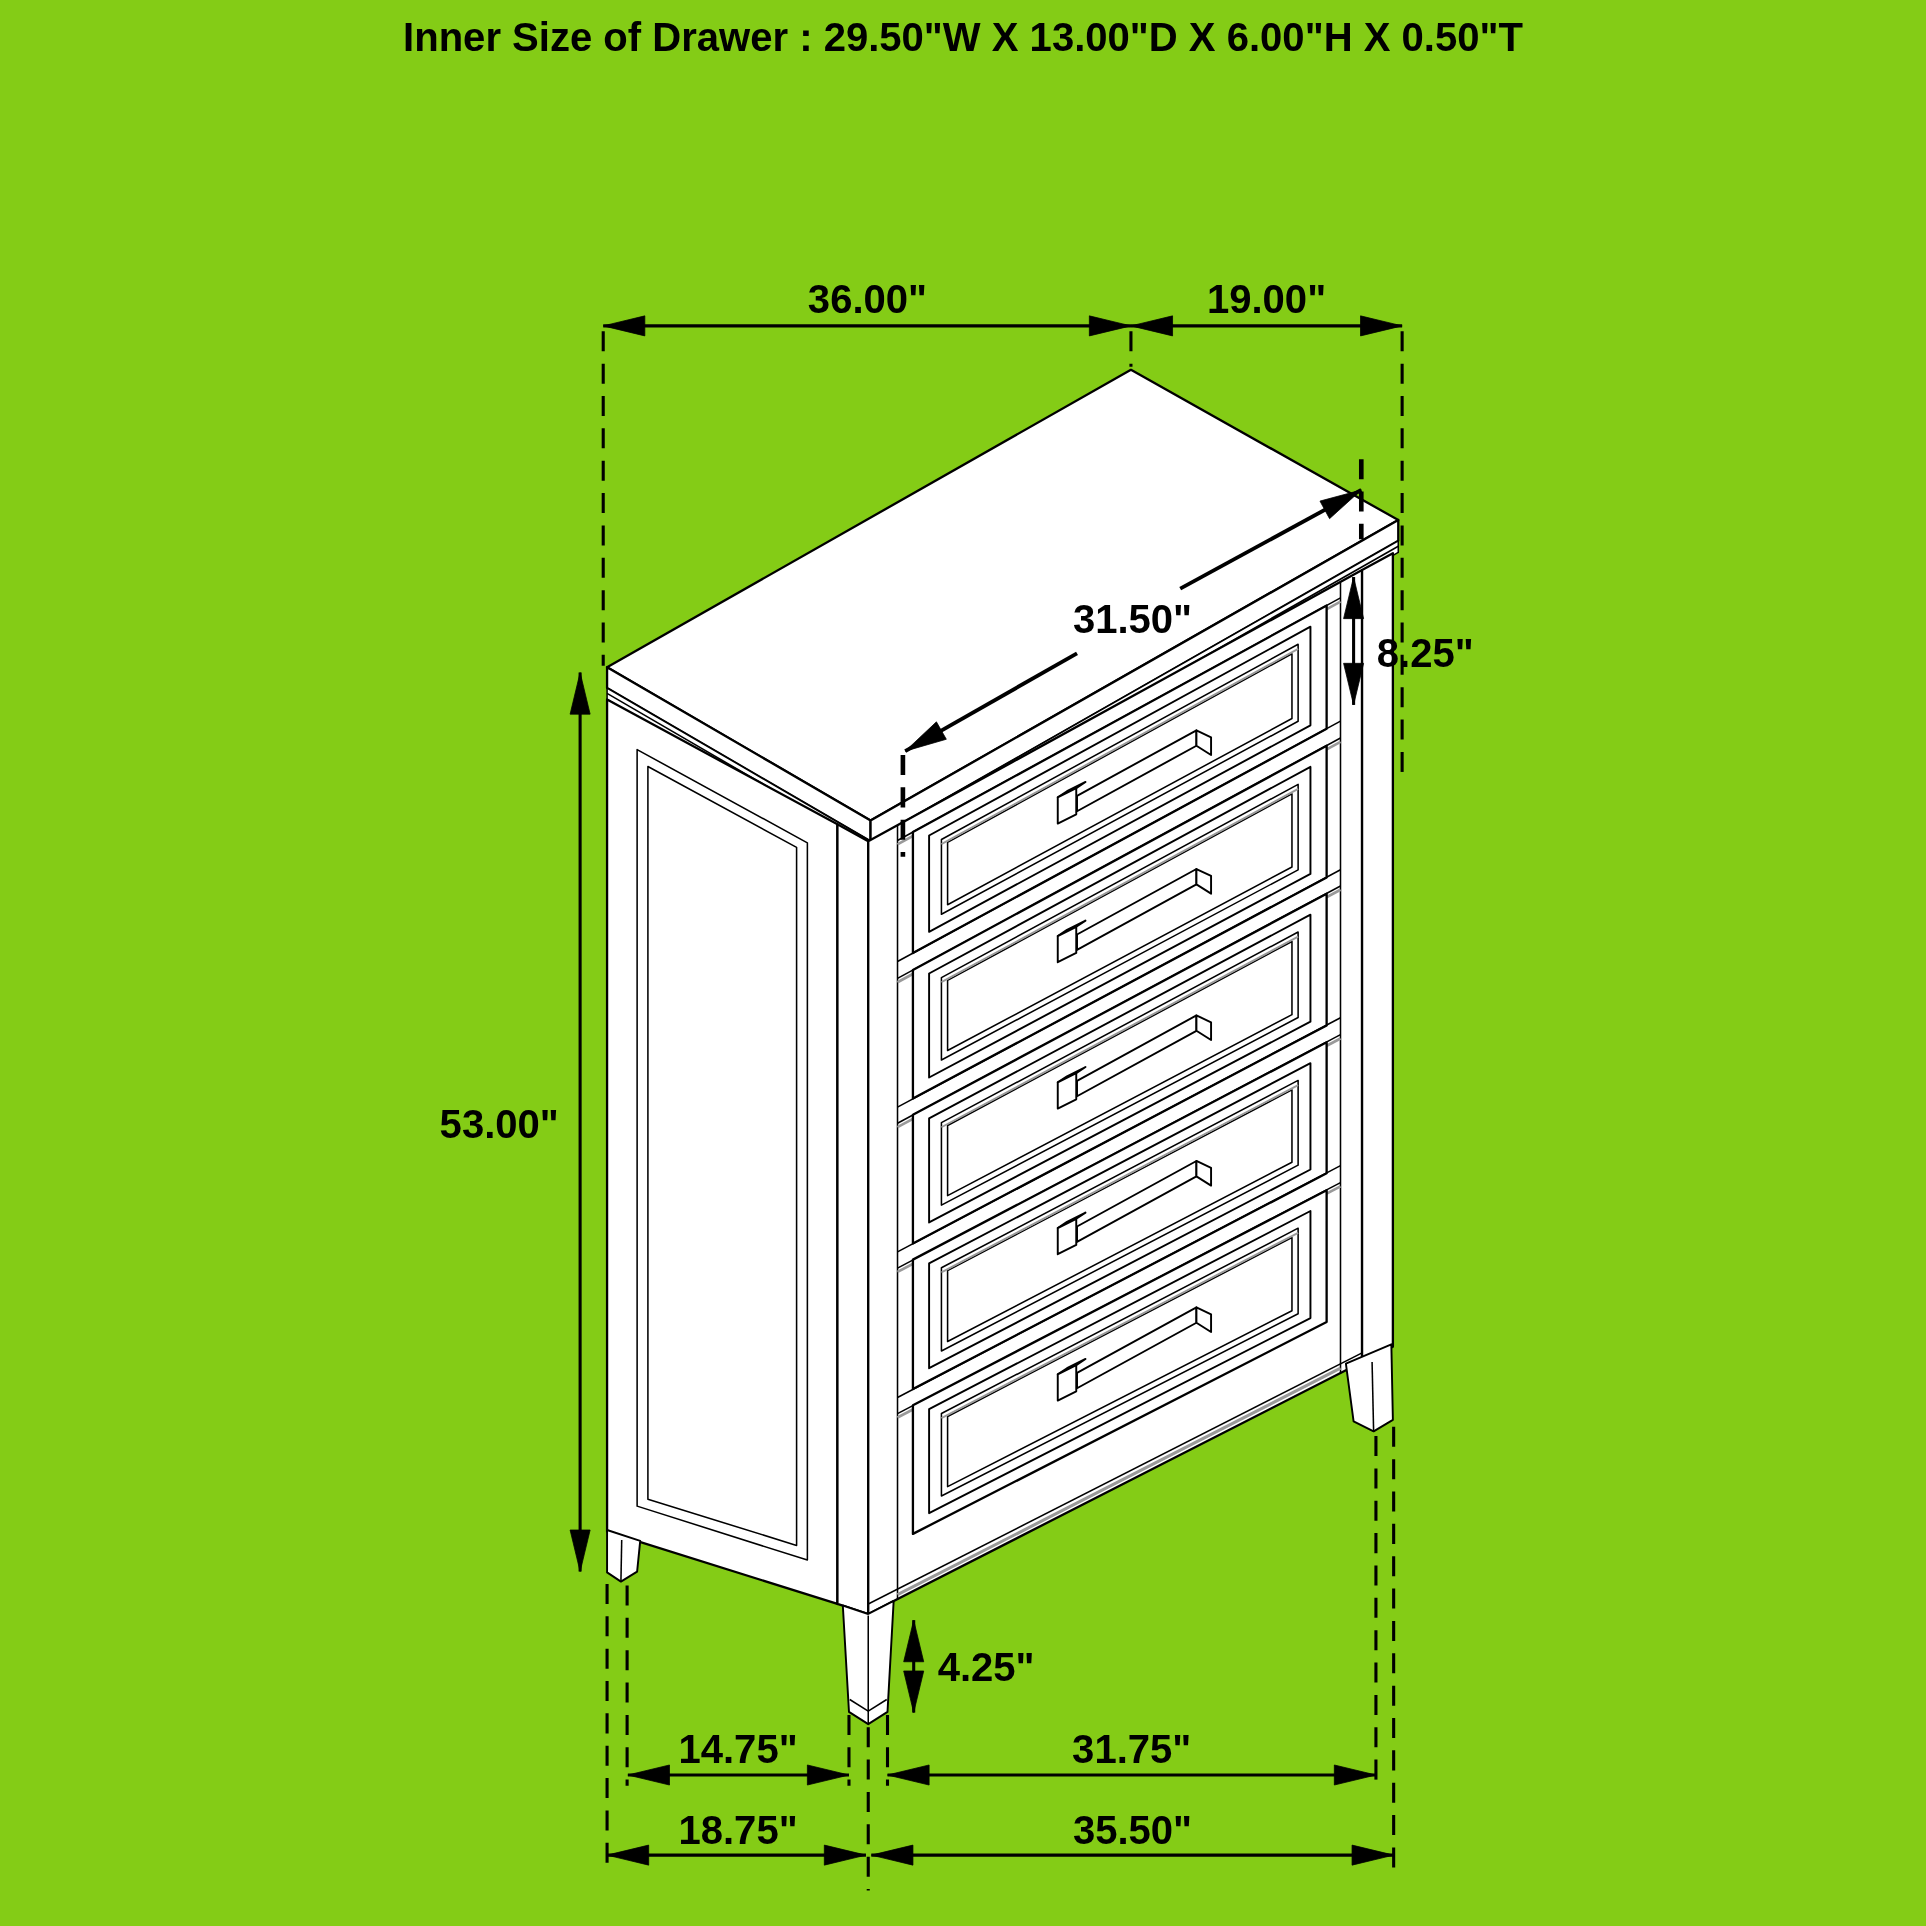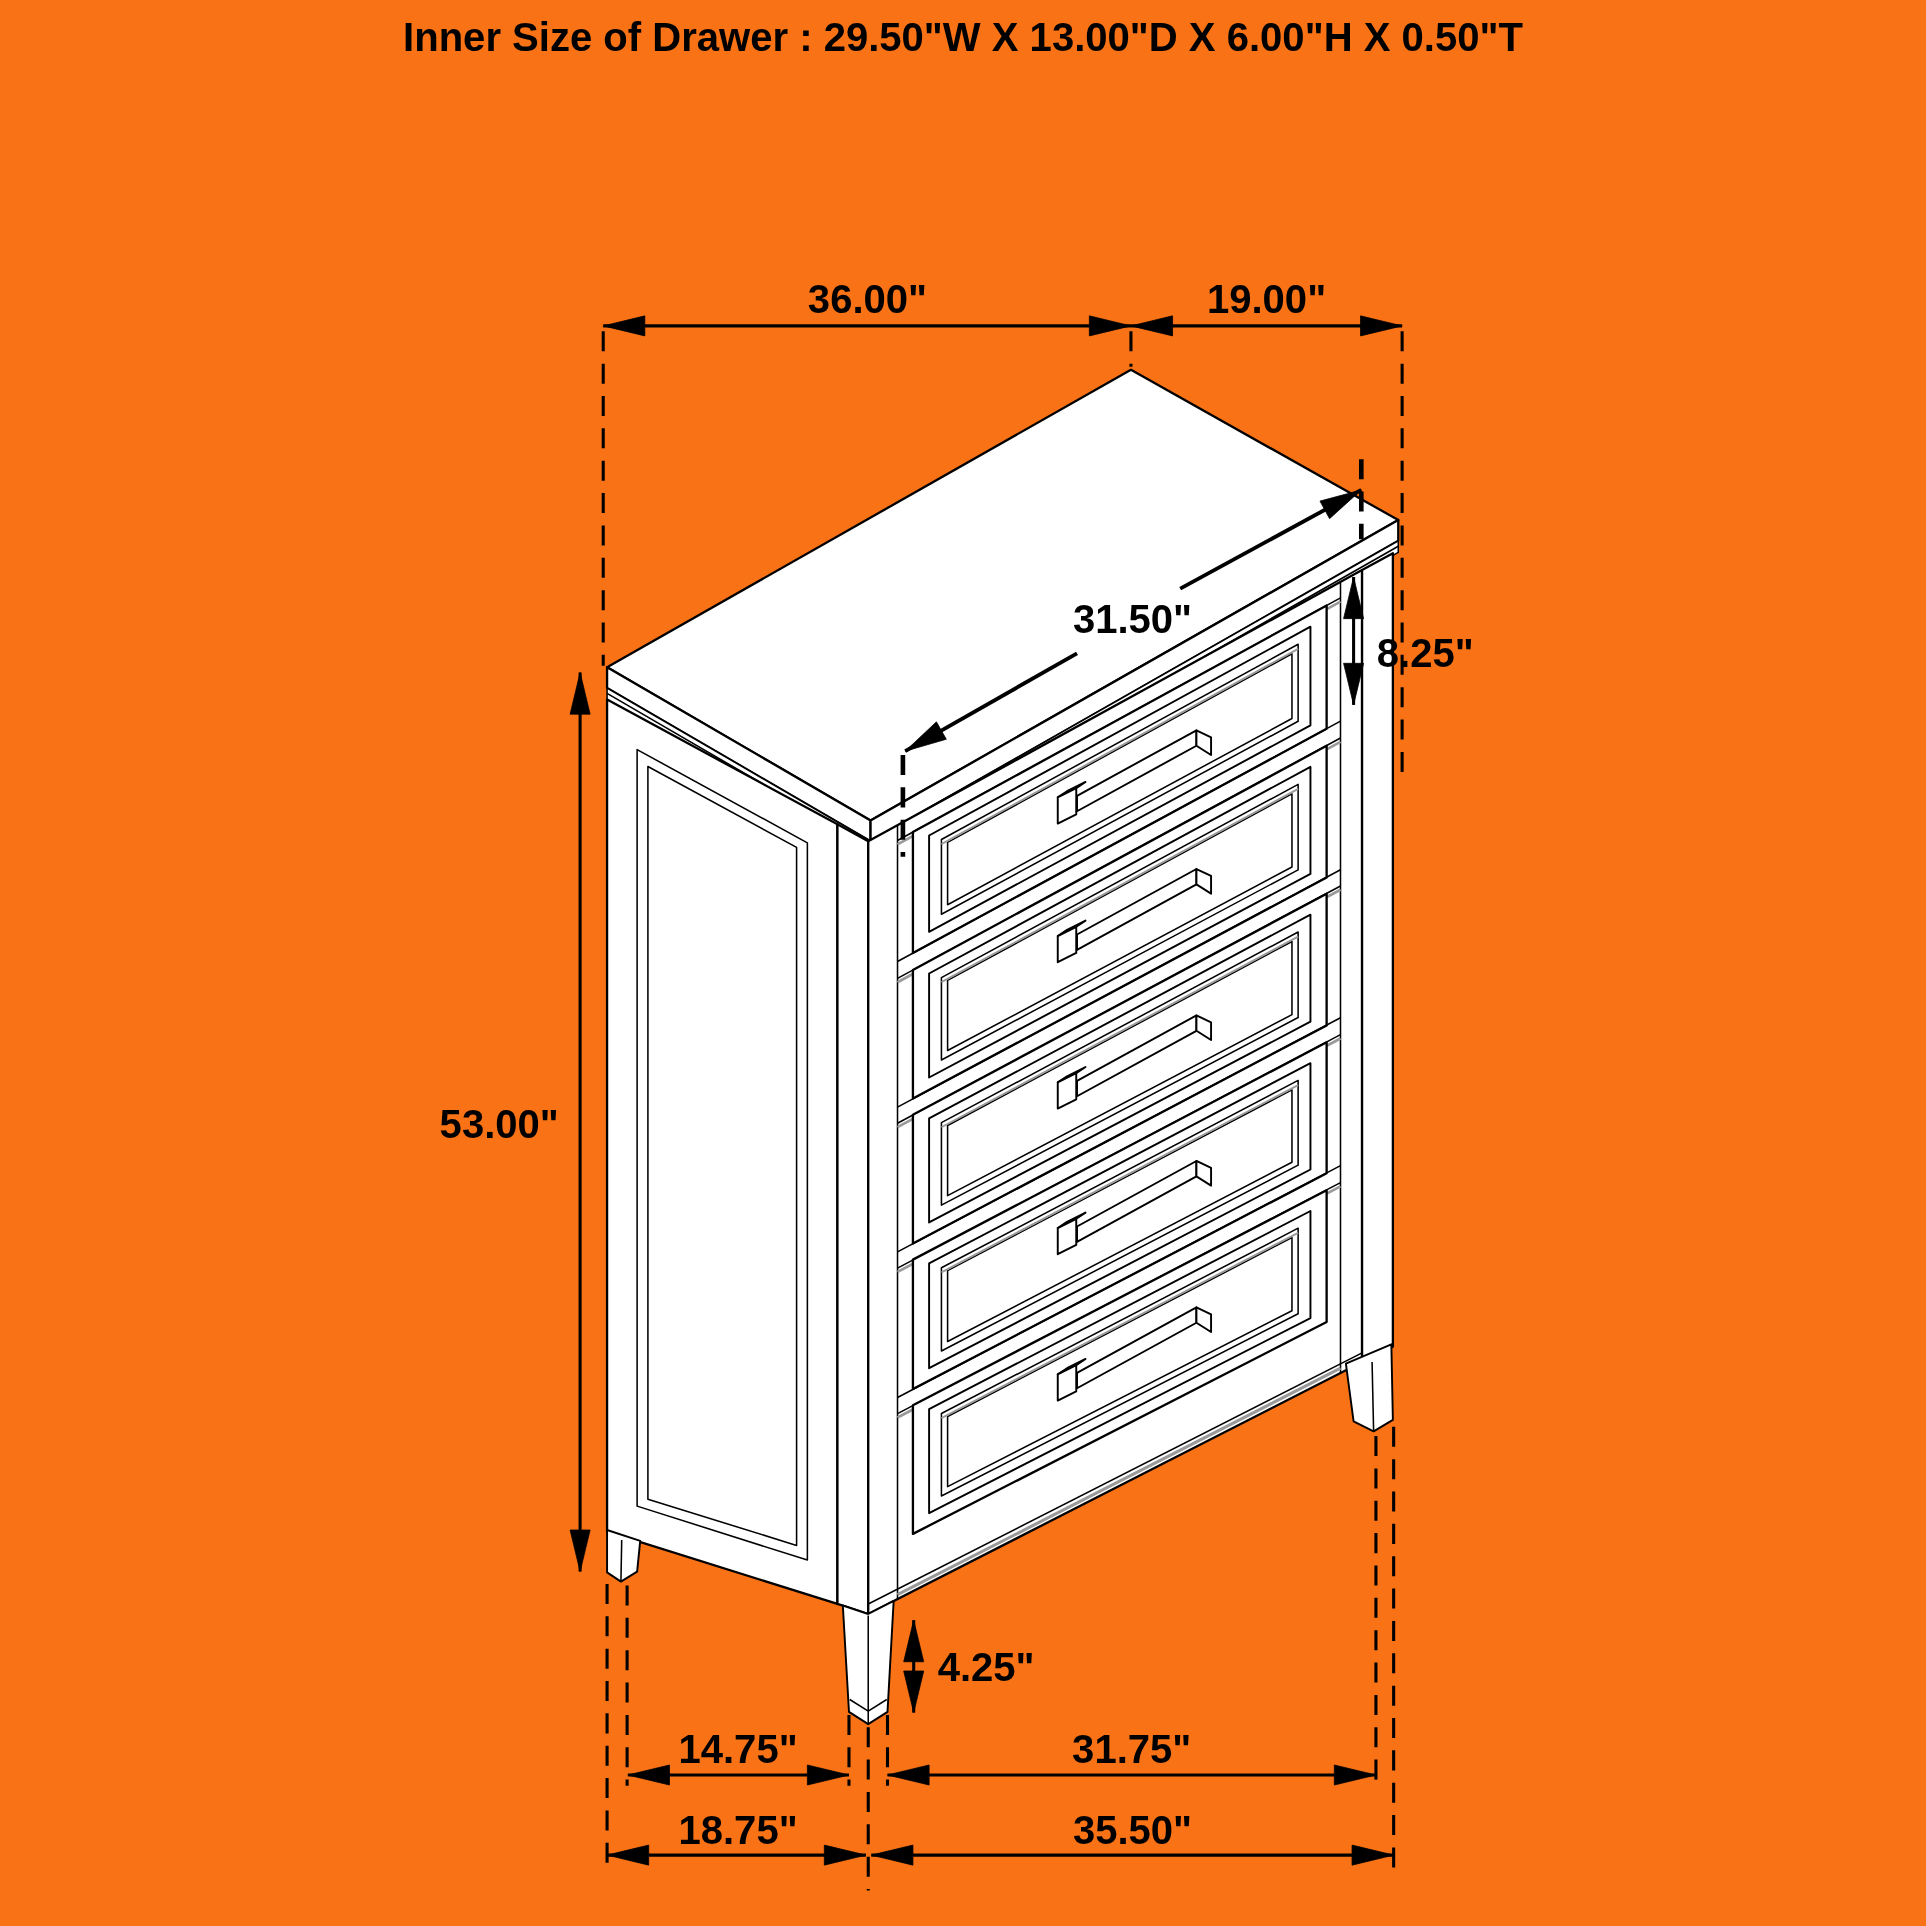--- a/index.html
+++ b/index.html
@@ -1,16 +1,16 @@
 <!DOCTYPE html>
 <html style="font-size:12.3px"><head>
 <meta charset="utf-8">
 <style>
   html,body{margin:0;padding:0;background:#fff;}
-  #stage{position:relative;width:1926px;height:1926px;background:#f97316;overflow:hidden;text-align:right;}
+  #stage{position:relative;width:1926px;height:1926px;background:#84cc16;overflow:hidden;text-align:right;}
   svg{display:block;width:1926px;height:1926px;}
   text{font-family:"Liberation Sans","DejaVu Sans",sans-serif;font-weight:bold;fill:#000;}
   .fs-title{font-size:52px;}
   .fs-dim{font-size:52px;}
   .mid{text-anchor:middle;}
 </style>
 </head>
 <body>
 
 <div id="stage">

